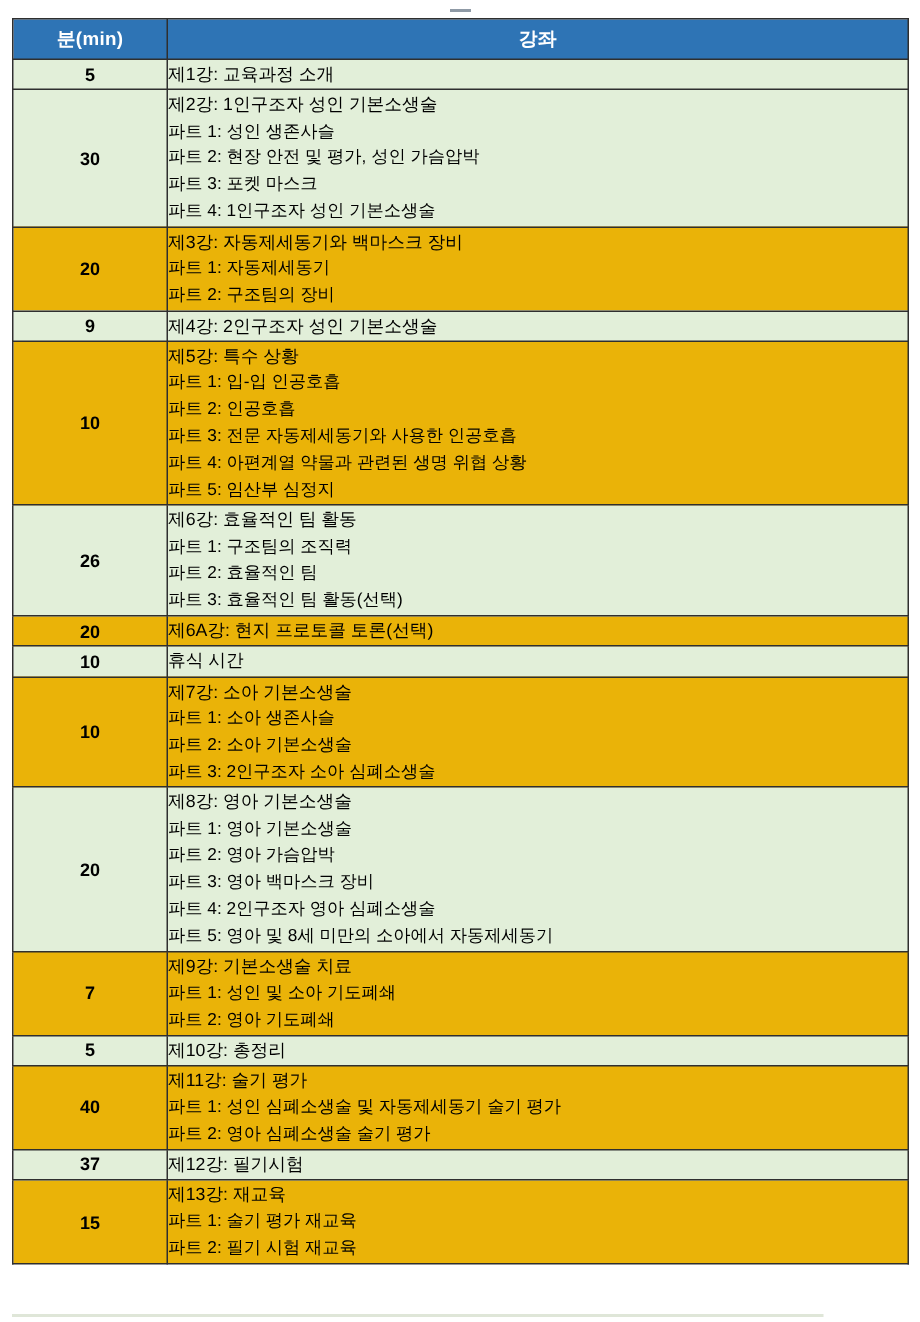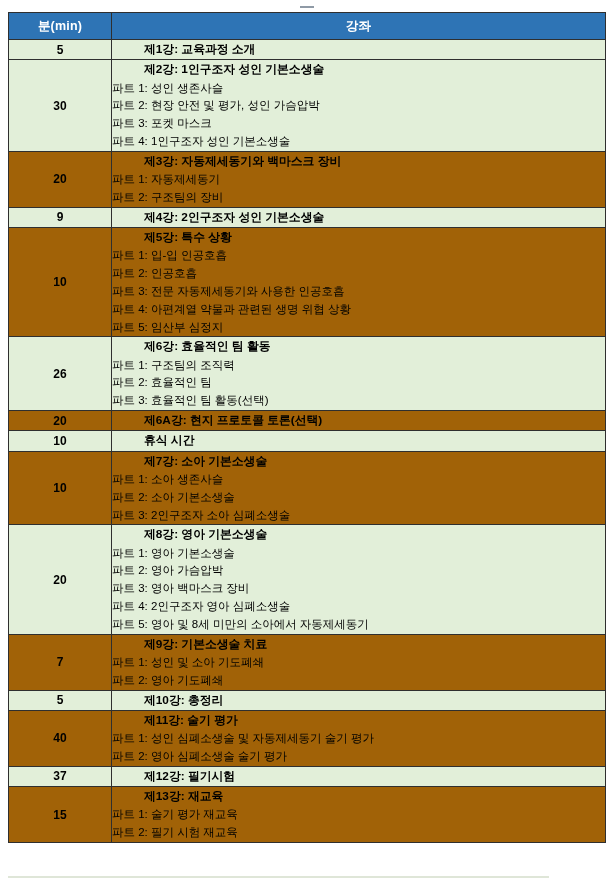--- a/index.html
+++ b/index.html
@@ -57,27 +57,26 @@
     text-align: center;
     font-size: 12px;
     font-weight: bold;
   }
   td.course {
     padding: 4px 0 4px 10px;
     font-size: 11.5px;
     line-height: 1.55;
   }
   .row-green td { background: #e2efd9; }
-  .row-white td { background: #a16207; }
+  .row-white td { background: #eab308; }
   .title {
-    font-weight: bold;
+    font-weight: normal;
     font-size: 11.8px;
     display: block;
     margin-bottom: 1px;
-    margin-left: 32px;
   }
   .part {
     display: block;
     white-space: nowrap;
   }
   .title-only {
     padding-top: 3px;
     padding-bottom: 3px;
   }
   .bottom-rule {

